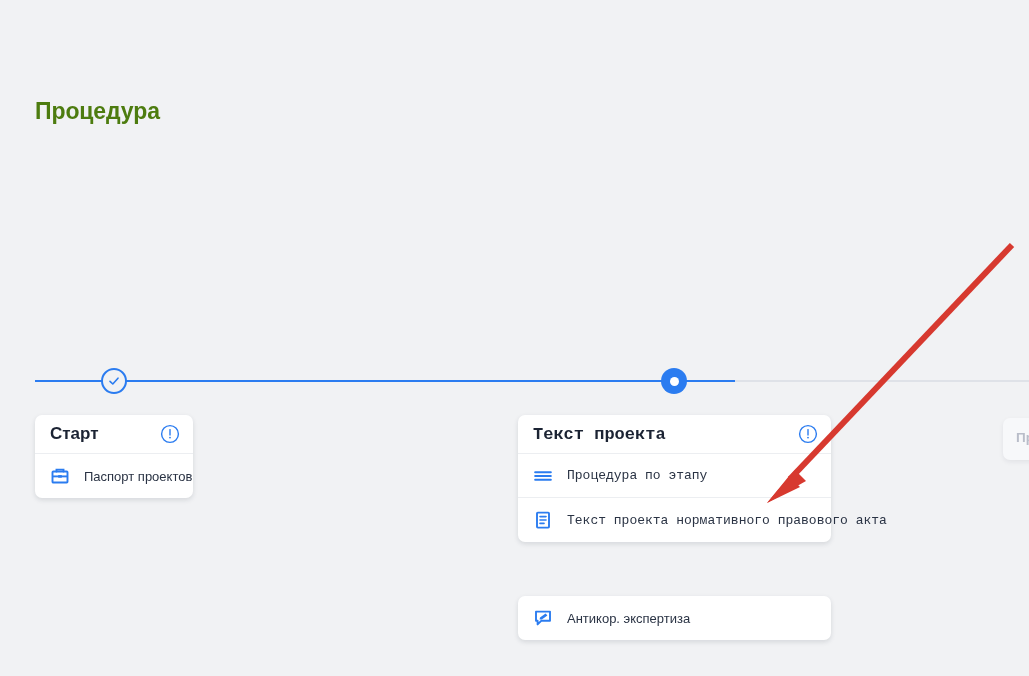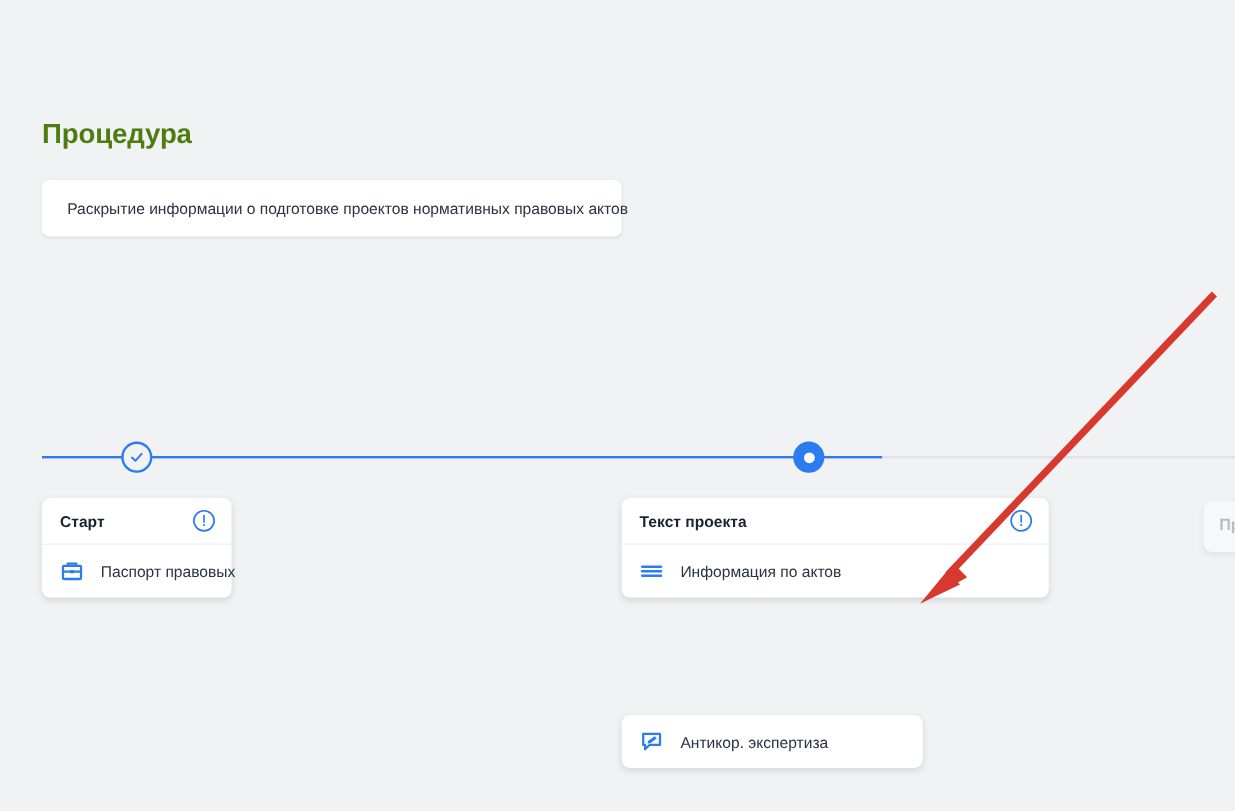--- a/index.html
+++ b/index.html
@@ -103,39 +103,39 @@
 
   
   .stage-card {
     position: absolute;
     background: #ffffff;
     border-radius: 7px;
     box-shadow: 0 2px 5px rgba(27,35,51,0.13);
     box-sizing: border-box;
   }
   #stage-card-start { left: 35px; top: 415px; width: 158px; }
-  #stage-card-text  { left: 518px; top: 415px; width: 356px; }
-  #stage-card-extra { left: 518px; top: 596px; width: 251px; }
+  #stage-card-text  { left: 518px; top: 415px; width: 313px; font-family: Liberation Mono, monospace; }
+  #stage-card-extra { left: 518px; top: 596px; width: 313px; }
   #stage-card-future {
     left: 1003px; top: 418px; width: 120px; height: 42px;
     background: #f7f8fa;
     box-shadow: 0 2px 5px rgba(27,35,51,0.07);
   }
 
   .card-head {
     height: 39px;
     display: flex;
     align-items: center;
     justify-content: space-between;
     padding: 0 13px 0 15px;
     border-bottom: 1px solid #eceef1;
     box-sizing: border-box;
   }
   .card-head .head-title {
-    font-size: 13px;
+    font-size: 17px;
     font-weight: bold;
     color: #1b2333;
   }
   #stage-card-future .head-title {
     font-size: 13.5px;
     font-weight: bold;
     color: #b9bdc9;
     padding: 12px 0 0 13px;
     display: block;
   }
@@ -167,23 +167,20 @@
     pointer-events: none;
   }
 </style>
 </head>
 <body>
 
 <div class="page">
 
   <div class="section-title" id="procedure-title">Процедура</div>
 
-  <div class="procedure-card">
-    <span class="label">Раскрытие информации о подготовке проектов нормативных правовых актов</span>
-  </div>
 
 
   <div class="timeline">
     <div class="tl-line-done"></div>
     <div class="tl-line-todo"></div>
 
     <div class="tl-node done">
       <span class="icon">
         <svg width="14" height="14" viewBox="0 0 14 14">
           <path d="M3 7.3 L5.8 10 L11 4.2" fill="none" stroke="#2b7cf0" stroke-width="1.6" stroke-linecap="round" stroke-linejoin="round"></path>
@@ -209,21 +206,21 @@
     </div>
     <div class="card-row">
       <span class="icon">
         <svg width="22" height="22" viewBox="0 0 22 22">
           <rect x="3.5" y="6.5" width="15" height="11" rx="0.8" fill="none" stroke="#2b7cf0" stroke-width="1.9"></rect>
           <path d="M7.5 6.5 V4.6 H14.5 V6.5" fill="none" stroke="#2b7cf0" stroke-width="1.9" stroke-linecap="round"></path>
           <line x1="3.5" y1="11.4" x2="18.5" y2="11.4" stroke="#2b7cf0" stroke-width="1.9"></line>
           <rect x="9.2" y="10.1" width="3.6" height="2.6" fill="#2b7cf0"></rect>
         </svg>
       </span>
-      <span class="row-label">Паспорт правовых</span>
+      <span class="row-label">Паспорт проектов</span>
     </div>
   </div>
 
   <div class="stage-card" id="stage-card-text">
     <div class="card-head">
       <span class="head-title">Текст проекта</span>
       <span class="icon">
         <svg width="20" height="20" viewBox="0 0 20 20">
           <circle cx="10" cy="10" r="8.4" fill="none" stroke="#2b7cf0" stroke-width="1.4"></circle>
           <line x1="10" y1="5.6" x2="10" y2="11" stroke="#2b7cf0" stroke-width="1.4" stroke-linecap="round"></line>
@@ -233,23 +230,34 @@
     </div>
 
     <div class="card-row">
       <span class="icon">
         <svg width="22" height="22" viewBox="0 0 22 22">
           <line x1="3.2" y1="7.2" x2="18.8" y2="7.2" stroke="#2b7cf0" stroke-width="2.1" stroke-linecap="round"></line>
           <line x1="3.2" y1="11" x2="18.8" y2="11" stroke="#2b7cf0" stroke-width="2.1" stroke-linecap="round"></line>
           <line x1="3.2" y1="14.8" x2="18.8" y2="14.8" stroke="#2b7cf0" stroke-width="2.1" stroke-linecap="round"></line>
         </svg>
       </span>
-      <span class="row-label">Информация по актов</span>
-    </div>
-
+      <span class="row-label">Процедура по этапу</span>
+    </div>
+
+    <div class="card-row">
+      <span class="icon">
+        <svg width="22" height="22" viewBox="0 0 22 22">
+          <rect x="5" y="3.6" width="12" height="15" rx="0.8" fill="none" stroke="#2b7cf0" stroke-width="1.9"></rect>
+          <line x1="8" y1="7.6" x2="14" y2="7.6" stroke="#2b7cf0" stroke-width="1.6" stroke-linecap="round"></line>
+          <line x1="8" y1="11" x2="14" y2="11" stroke="#2b7cf0" stroke-width="1.6" stroke-linecap="round"></line>
+          <line x1="8" y1="14.4" x2="12" y2="14.4" stroke="#2b7cf0" stroke-width="1.6" stroke-linecap="round"></line>
+        </svg>
+      </span>
+      <span class="row-label">Текст проекта нормативного правового акта</span>
+    </div>
 
   </div>
 
   <div class="stage-card" id="stage-card-extra">
     <div class="card-row">
       <span class="icon">
         <svg width="22" height="22" viewBox="0 0 22 22">
           <path d="M4 4.6 H18 V13.8 H9.2 L5.6 17.4 V13.8 H4 Z" fill="none" stroke="#2b7cf0" stroke-width="1.9" stroke-linejoin="round"></path>
           <path d="M13.6 6.6 L15.4 8.4 L9.8 12.4 L7.6 12.6 L8 10.4 Z" fill="#2b7cf0"></path>
         </svg>

